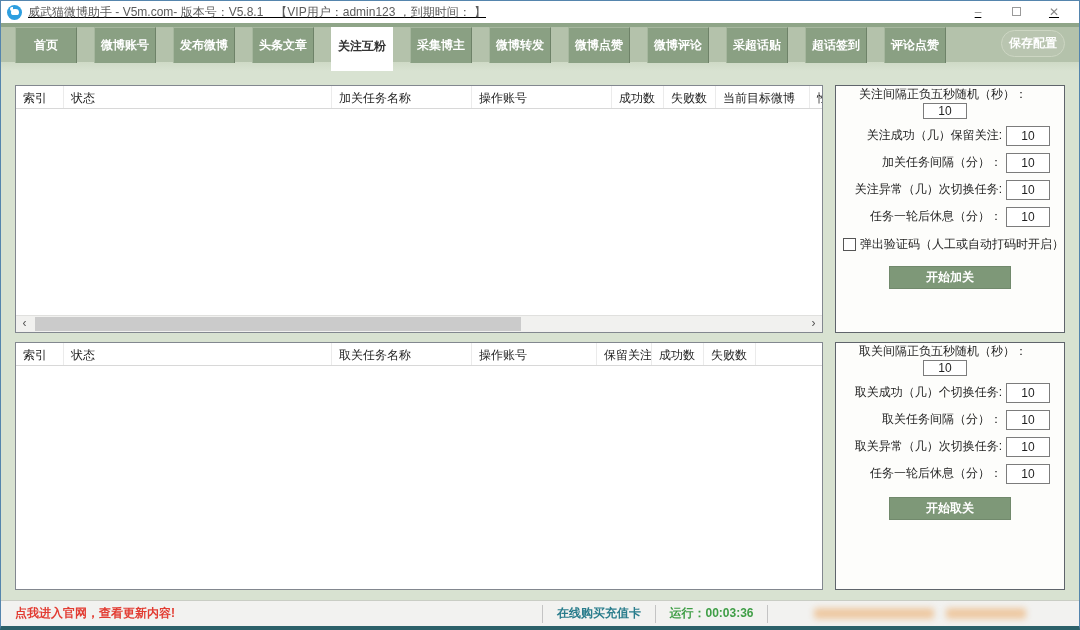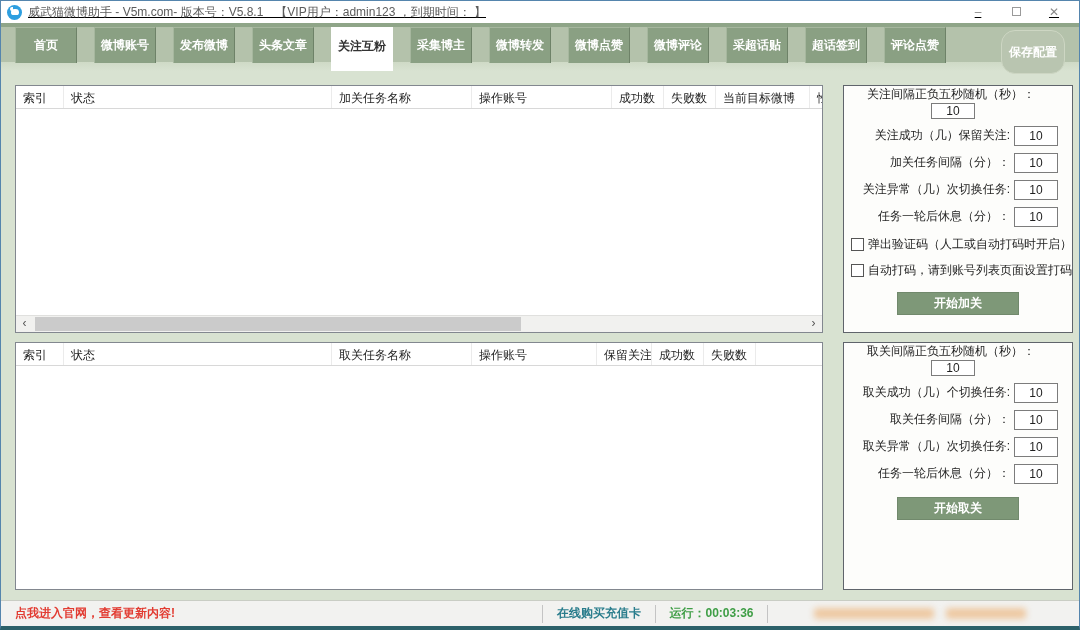--- a/index.html
+++ b/index.html
@@ -21,25 +21,25 @@
 
   
   .tabbar { height:48px; flex:none; position:relative;
             background:linear-gradient(180deg,#8fa588 0,#8fa588 4px,#b4c2ab 4px,#b4c2ab 39px,#cfdac6 39px,#d8e2d1 48px);
             display:flex; align-items:flex-start; padding-left:14px; }
   .tab { width:62px; height:36px; margin-right:17px; margin-top:4px; background:#8aa083;
          border-top:1px solid #a6b79e; border-left:1px solid #a6b79e; border-right:1px solid #6e8268;
          color:#fff; font-size:12px; font-weight:bold; text-align:center; line-height:35px;
          white-space:nowrap; cursor:pointer; flex:none; }
   .tab.active { background:#ffffff; color:#333; height:44px; border:none; line-height:38px; }
-  .save-config { position:absolute; right:14px; top:7px; width:64px; height:44px; border-radius:14px;
+  .save-config { position:absolute; right:14px; top:7px; width:64px; height:27px; border-radius:14px;
                  background:#b9c5b0; border:1px solid #cdd6c3; color:#fff; font-size:12px; font-weight:bold; cursor:pointer; }
 
   
-  .main { flex:1; display:flex; padding:14px 22px 10px 14px; gap:20px; min-height:0; }
+  .main { flex:1; display:flex; padding:14px 22px 10px 14px; gap:12px; min-height:0; }
   .left-col { width:808px; flex:none; display:flex; flex-direction:column; gap:9px; }
   .right-col { flex:1; display:flex; flex-direction:column; gap:9px; }
 
   .datatable { flex:1; background:#fff; border:1px solid #82878f; position:relative; overflow:hidden; }
   .thead { display:flex; height:23px; border-bottom:1px solid #d8d8d8; min-width:880px; }
   .thead .col { font-size:12px; color:#1f1f1f; padding:4px 0 0 7px; border-right:1px solid #ebebeb;
                 white-space:nowrap; overflow:hidden; flex:none; cursor:default; }
   .tbody { position:absolute; top:23px; left:0; right:0; bottom:0; background:#fff; }
 
   .hscroll { position:absolute; left:0; right:0; bottom:0; height:17px; background:#f1f1ef;
@@ -166,24 +166,20 @@
             <input class="field-input" value="10" style="">
           </div>
           <div class="field-row">
             <span class="field-label">任务一轮后休息（分）：</span>
             <input class="field-input" value="10" style="">
           </div>
           <div class="checkbox-row">
             <span class="checkbox"></span>
             <span class="checkbox-label">弹出验证码（人工或自动打码时开启）</span>
           </div>
-          <div class="checkbox-row">
-            <span class="checkbox"></span>
-            <span class="checkbox-label">自动打码，请到账号列表页面设置打码</span>
-          </div>
           <button class="start-button">开始加关</button>
         </div>
       <div class="panel" id="unfollow-panel">
           <div class="field-row">
             <span class="field-label">取关间隔正负五秒随机（秒）：</span>
             <input class="field-input" value="10" style="">
           </div>
           <div class="field-row">
             <span class="field-label">取关成功（几）个切换任务:</span>
             <input class="field-input" value="10" style="">

